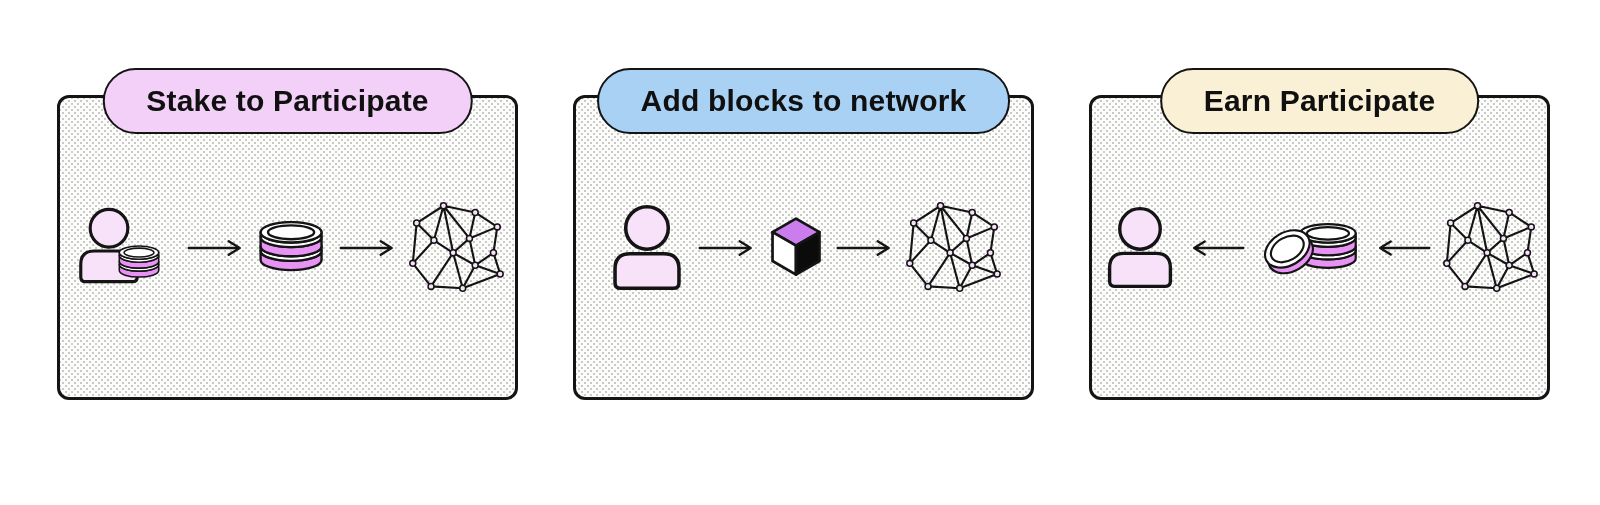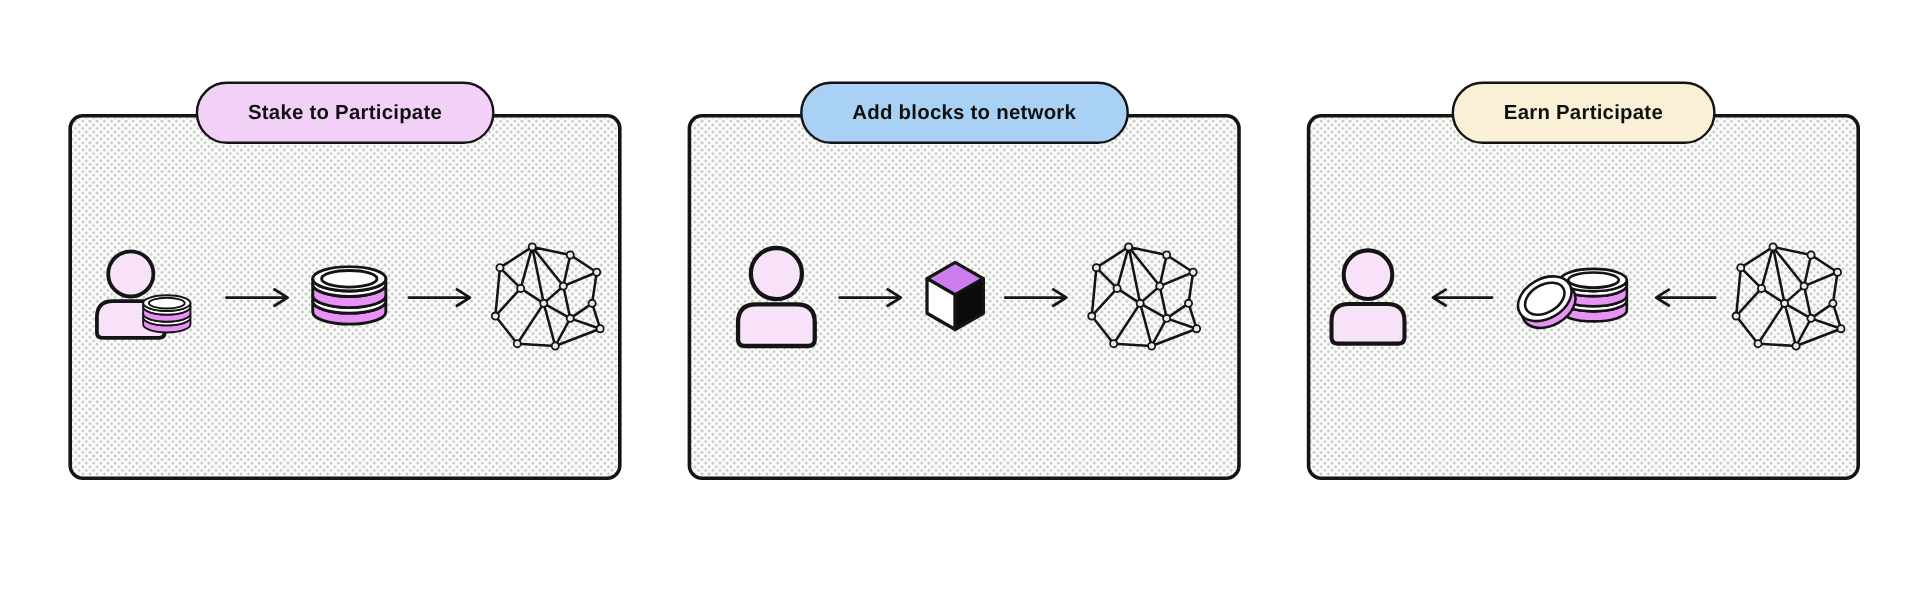--- a/index.html
+++ b/index.html
@@ -25,21 +25,21 @@
       radial-gradient(circle,#c9c9c9 1px, rgba(0,0,0,0) 1.4px);
     background-size:6px 6px;
     background-position:0 0,3px 3px;
   }
   .pill{
     position:absolute;top:-30px;left:50%;transform:translateX(-50%);
     white-space:nowrap;
     padding:14px 42px;
     border:2.5px solid #141414;
     border-radius:999px;
-    font-size:17px;font-weight:700;color:#101010;
+    font-size:30px;font-weight:700;color:#101010;
     letter-spacing:0.2px;
     z-index:2;
   }
   .pill-pink{background:#f3d0f8;}
   .pill-blue{background:#a8d1f4;}
   .pill-cream{background:#faf0d6;}
   .flow-row{
     position:absolute;inset:0;
     display:flex;align-items:center;justify-content:center;
     gap:10px;

